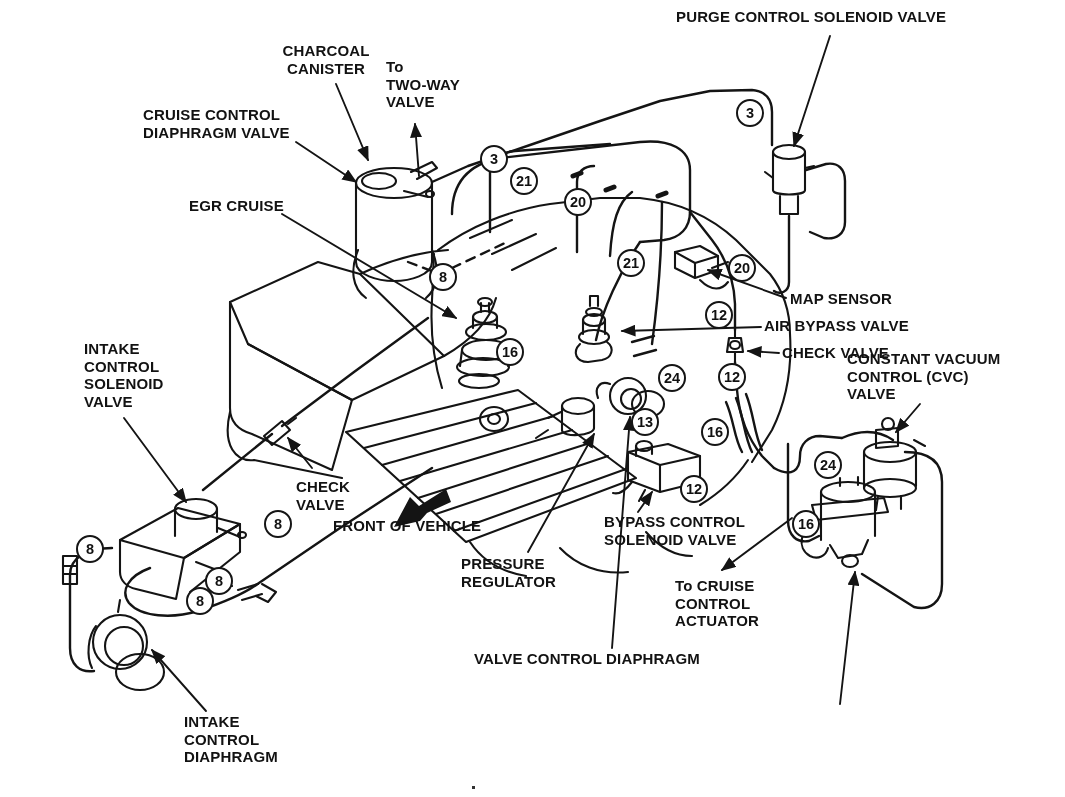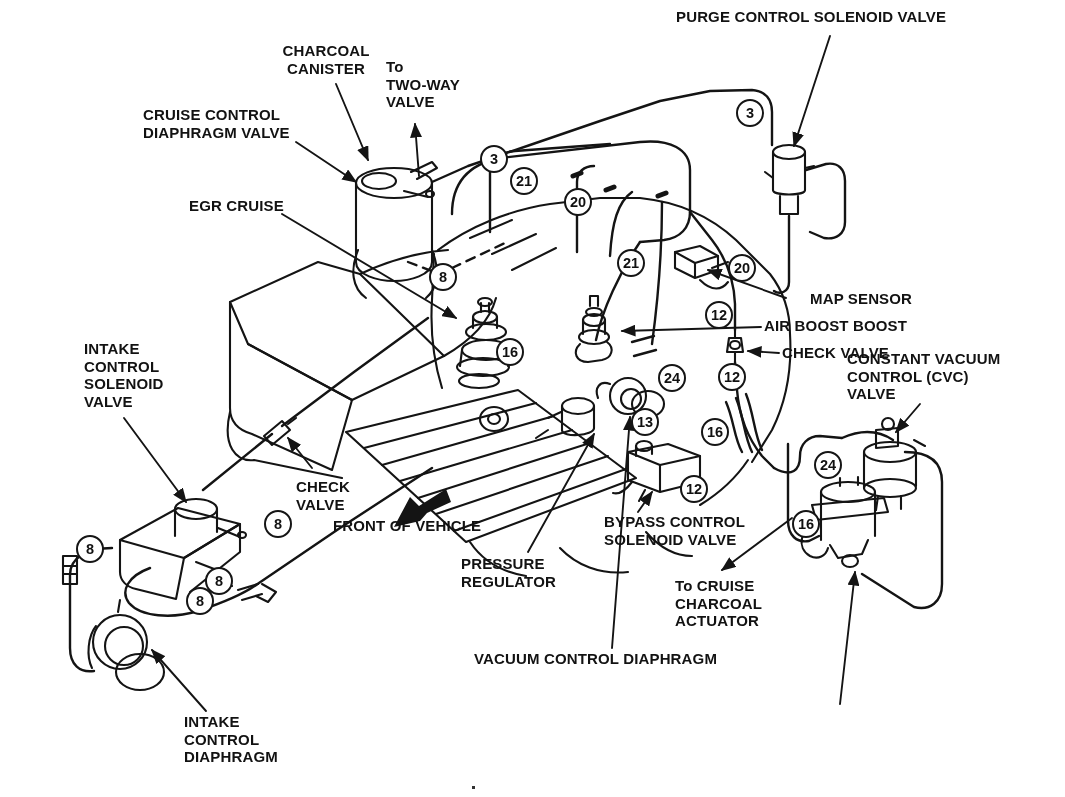--- a/index.html
+++ b/index.html
@@ -266,39 +266,39 @@
 
   <div class="lbl center" style="left:258px;top:42px;width:136px">CHARCOAL
 CANISTER</div>
   <div class="lbl" style="left:676px;top:8px">PURGE CONTROL SOLENOID VALVE</div>
   <div class="lbl" style="left:386px;top:58px">To
 TWO-WAY
 VALVE</div>
   <div class="lbl" style="left:143px;top:106px">CRUISE CONTROL
 DIAPHRAGM VALVE</div>
   <div class="lbl" style="left:189px;top:197px">EGR CRUISE</div>
-  <div class="lbl" style="left:810px;top:290px">MAP SENSOR</div>
-  <div class="lbl" style="left:764px;top:317px">AIR BOOST BOOST</div>
+  <div class="lbl" style="left:790px;top:290px">MAP SENSOR</div>
+  <div class="lbl" style="left:764px;top:317px">AIR BYPASS VALVE</div>
   <div class="lbl" style="left:782px;top:344px">CHECK VALVE</div>
   <div class="lbl" style="left:847px;top:350px">CONSTANT VACUUM
 CONTROL (CVC)
 VALVE</div>
   <div class="lbl" style="left:84px;top:340px">INTAKE
 CONTROL
 SOLENOID
 VALVE</div>
   <div class="lbl" style="left:296px;top:478px">CHECK
 VALVE</div>
   <div class="lbl" style="left:333px;top:517px">FRONT OF VEHICLE</div>
   <div class="lbl" style="left:461px;top:555px">PRESSURE
 REGULATOR</div>
   <div class="lbl" style="left:604px;top:513px">BYPASS CONTROL
 SOLENOID VALVE</div>
   <div class="lbl" style="left:675px;top:577px">To CRUISE
-CHARCOAL
+CONTROL
 ACTUATOR</div>
-  <div class="lbl" style="left:474px;top:650px">VACUUM CONTROL DIAPHRAGM</div>
+  <div class="lbl" style="left:474px;top:650px">VALVE CONTROL DIAPHRAGM</div>
   <div class="lbl" style="left:184px;top:713px">INTAKE
 CONTROL
 DIAPHRAGM</div>
 
   <div class="speck"></div>
 </div>
 
 </body></html>

